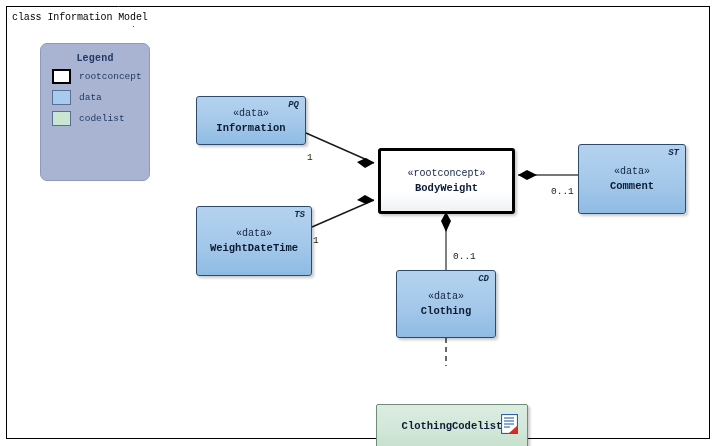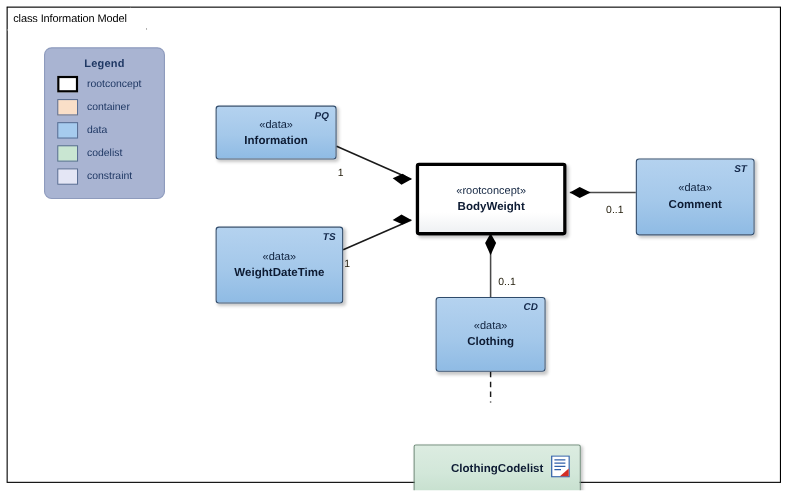--- a/index.html
+++ b/index.html
@@ -5,21 +5,21 @@
   html, body {
     margin: 0;
     padding: 0;
     background: #ffffff;
   }
   #screen {
     position: relative;
     width: 716px;
     height: 446px;
     background: #ffffff;
-    font-family: Liberation Sans, sans-serif;
+    font-family: Liberation Mono, monospace;
     overflow: hidden;
   }
 
   
   #diagram-frame {
     position: absolute;
     left: 6px;
     top: 6px;
     width: 704px;
     height: 433px;
@@ -211,39 +211,31 @@
   <div id="title-tab-inner">class Information Model</div>
 
   <div id="legend">
     <div id="legend-title">Legend</div>
 
     <div class="legend-row">
       <span class="legend-swatch rootconcept"></span>
       <span class="legend-label">rootconcept</span>
     </div>
 
-    <div class="legend-row">
-      <span class="legend-swatch" style="background:#fadfc8;"></span>
-      <span class="legend-label">container</span>
-    </div>
 
     <div class="legend-row">
       <span class="legend-swatch" style="background:#a6cbee;"></span>
       <span class="legend-label">data</span>
     </div>
 
     <div class="legend-row">
       <span class="legend-swatch" style="background:#c9e6d2;"></span>
       <span class="legend-label">codelist</span>
     </div>
 
-    <div class="legend-row">
-      <span class="legend-swatch" style="background:#e4e6f5;"></span>
-      <span class="legend-label">constraint</span>
-    </div>
   </div>
 
   <svg class="conn-svg" viewBox="0 0 716 446">
 
     <g>
       <line x1="306" y1="133" x2="374" y2="163" stroke="#1a1a1a" stroke-width="1.4"></line>
       <polygon points="374,163 366,158 357,162 365,168" fill="#000000"></polygon>
     </g>
 
     <g>

